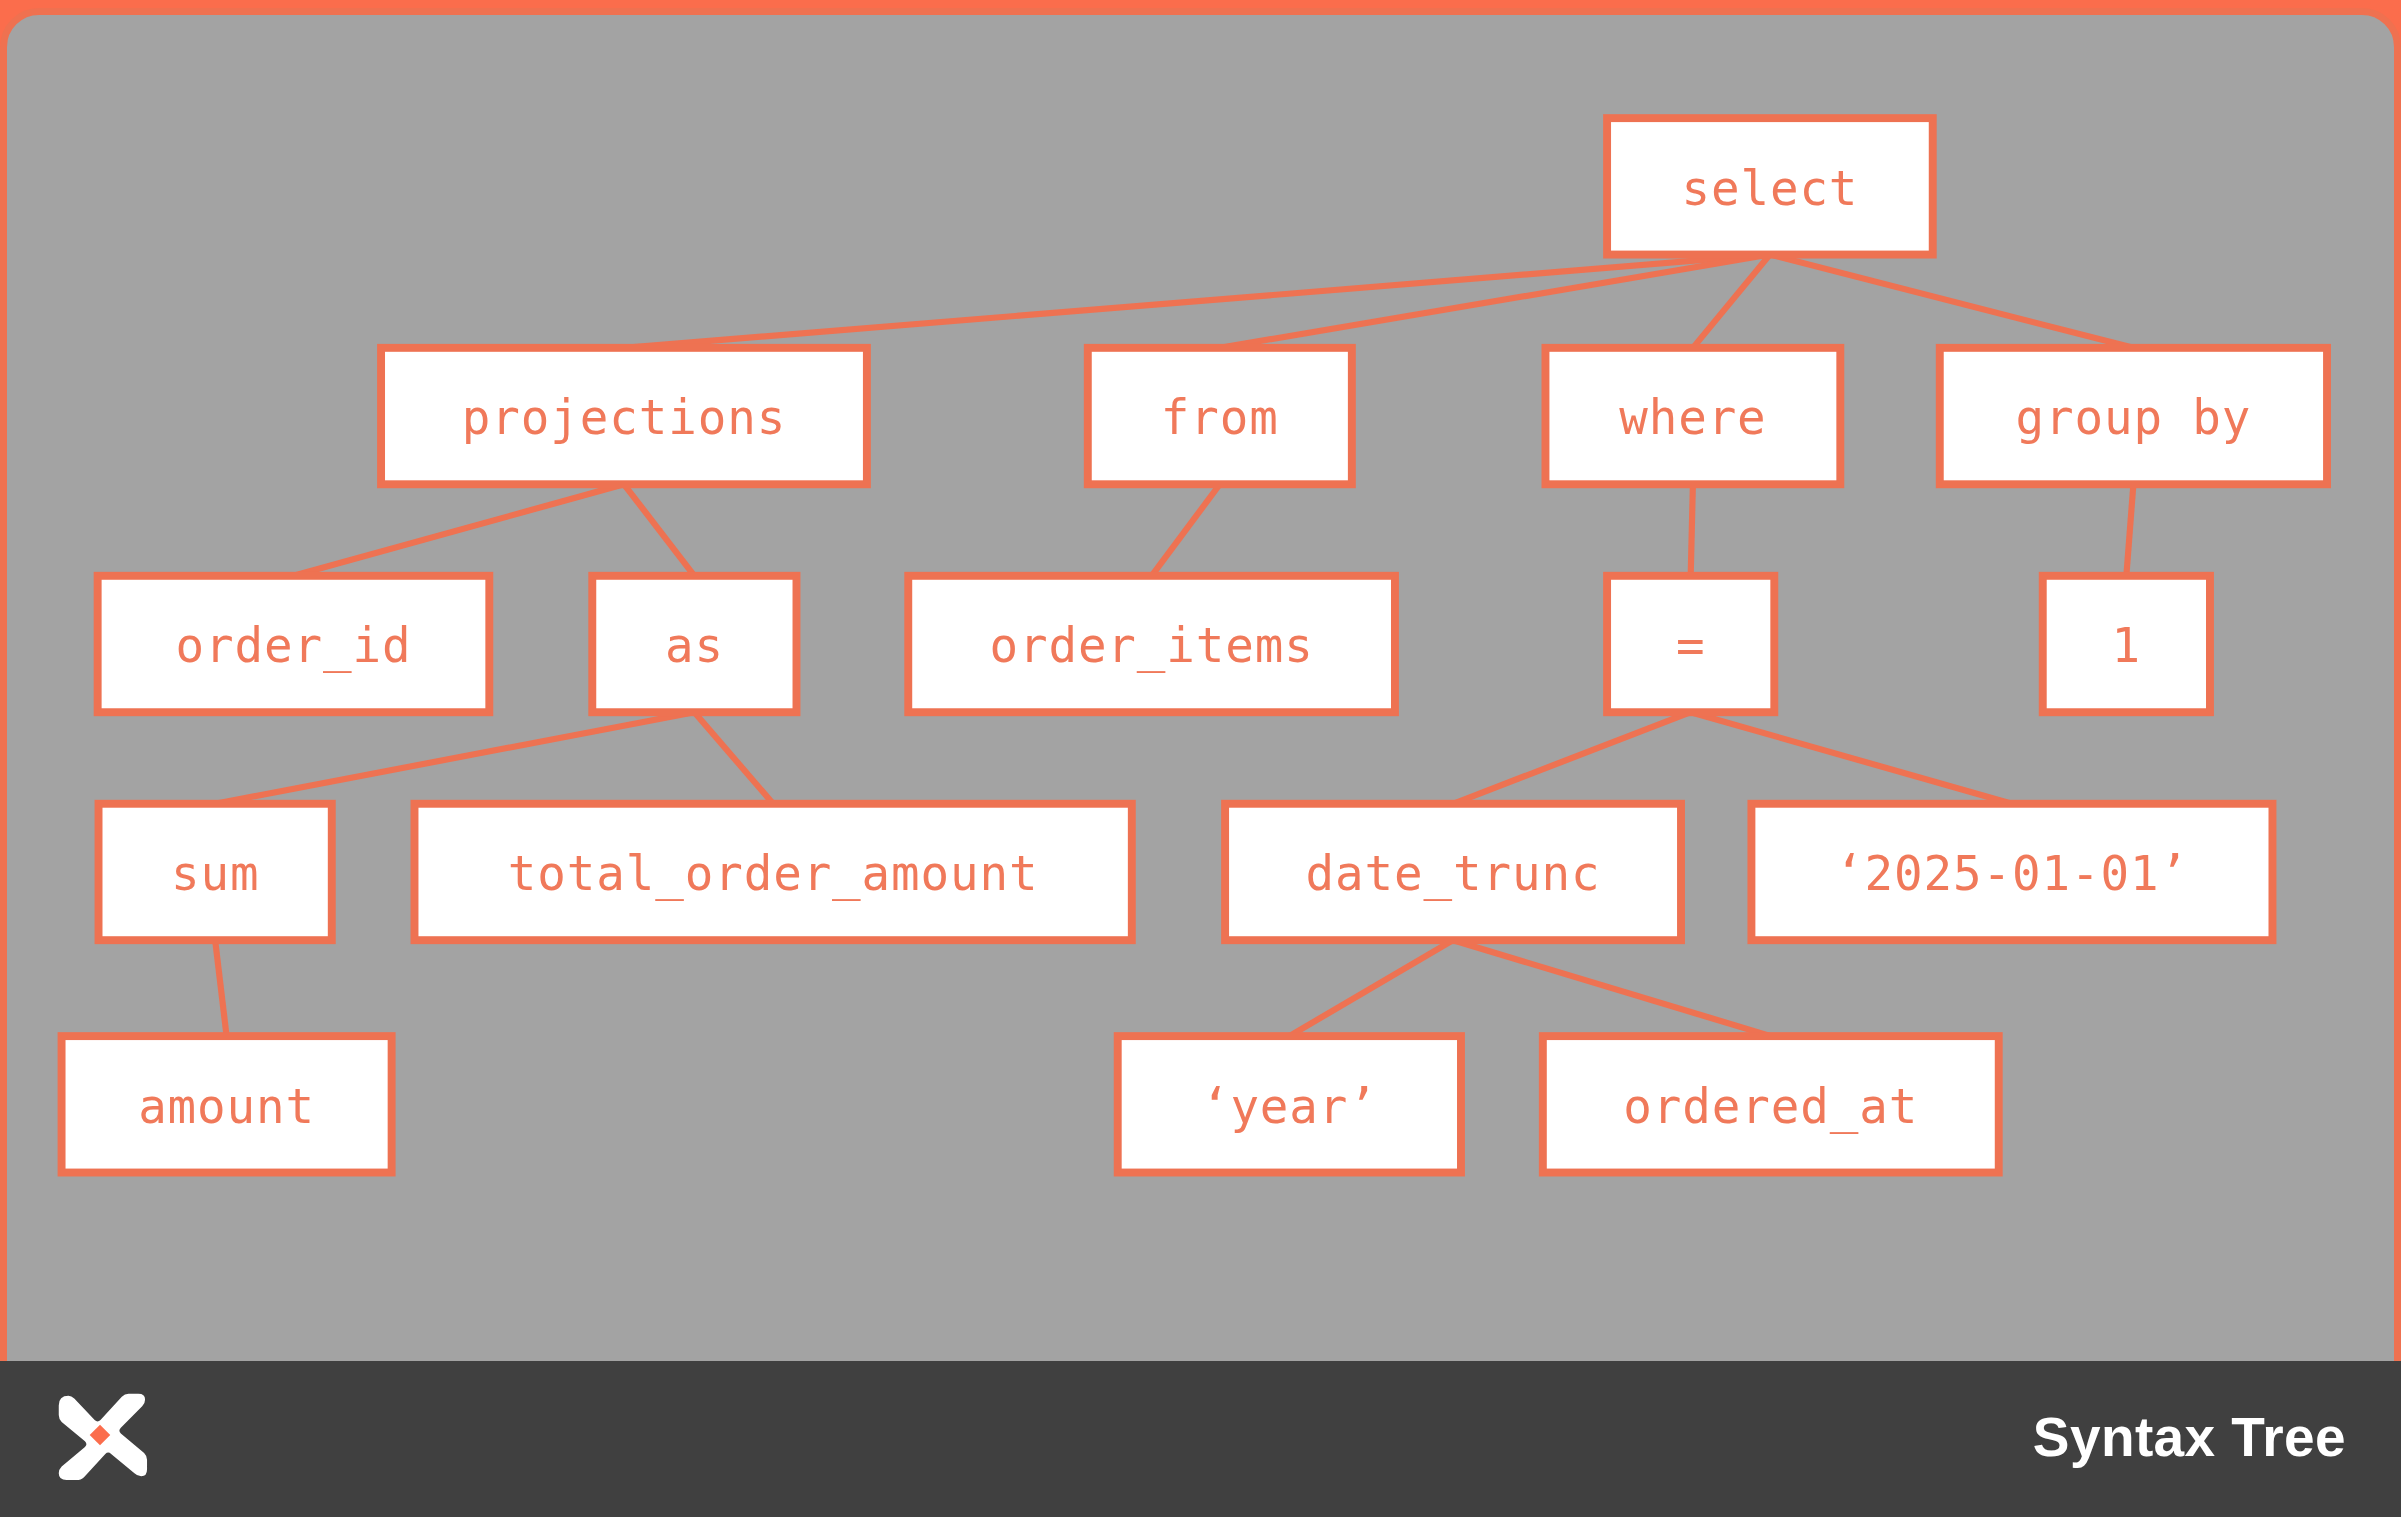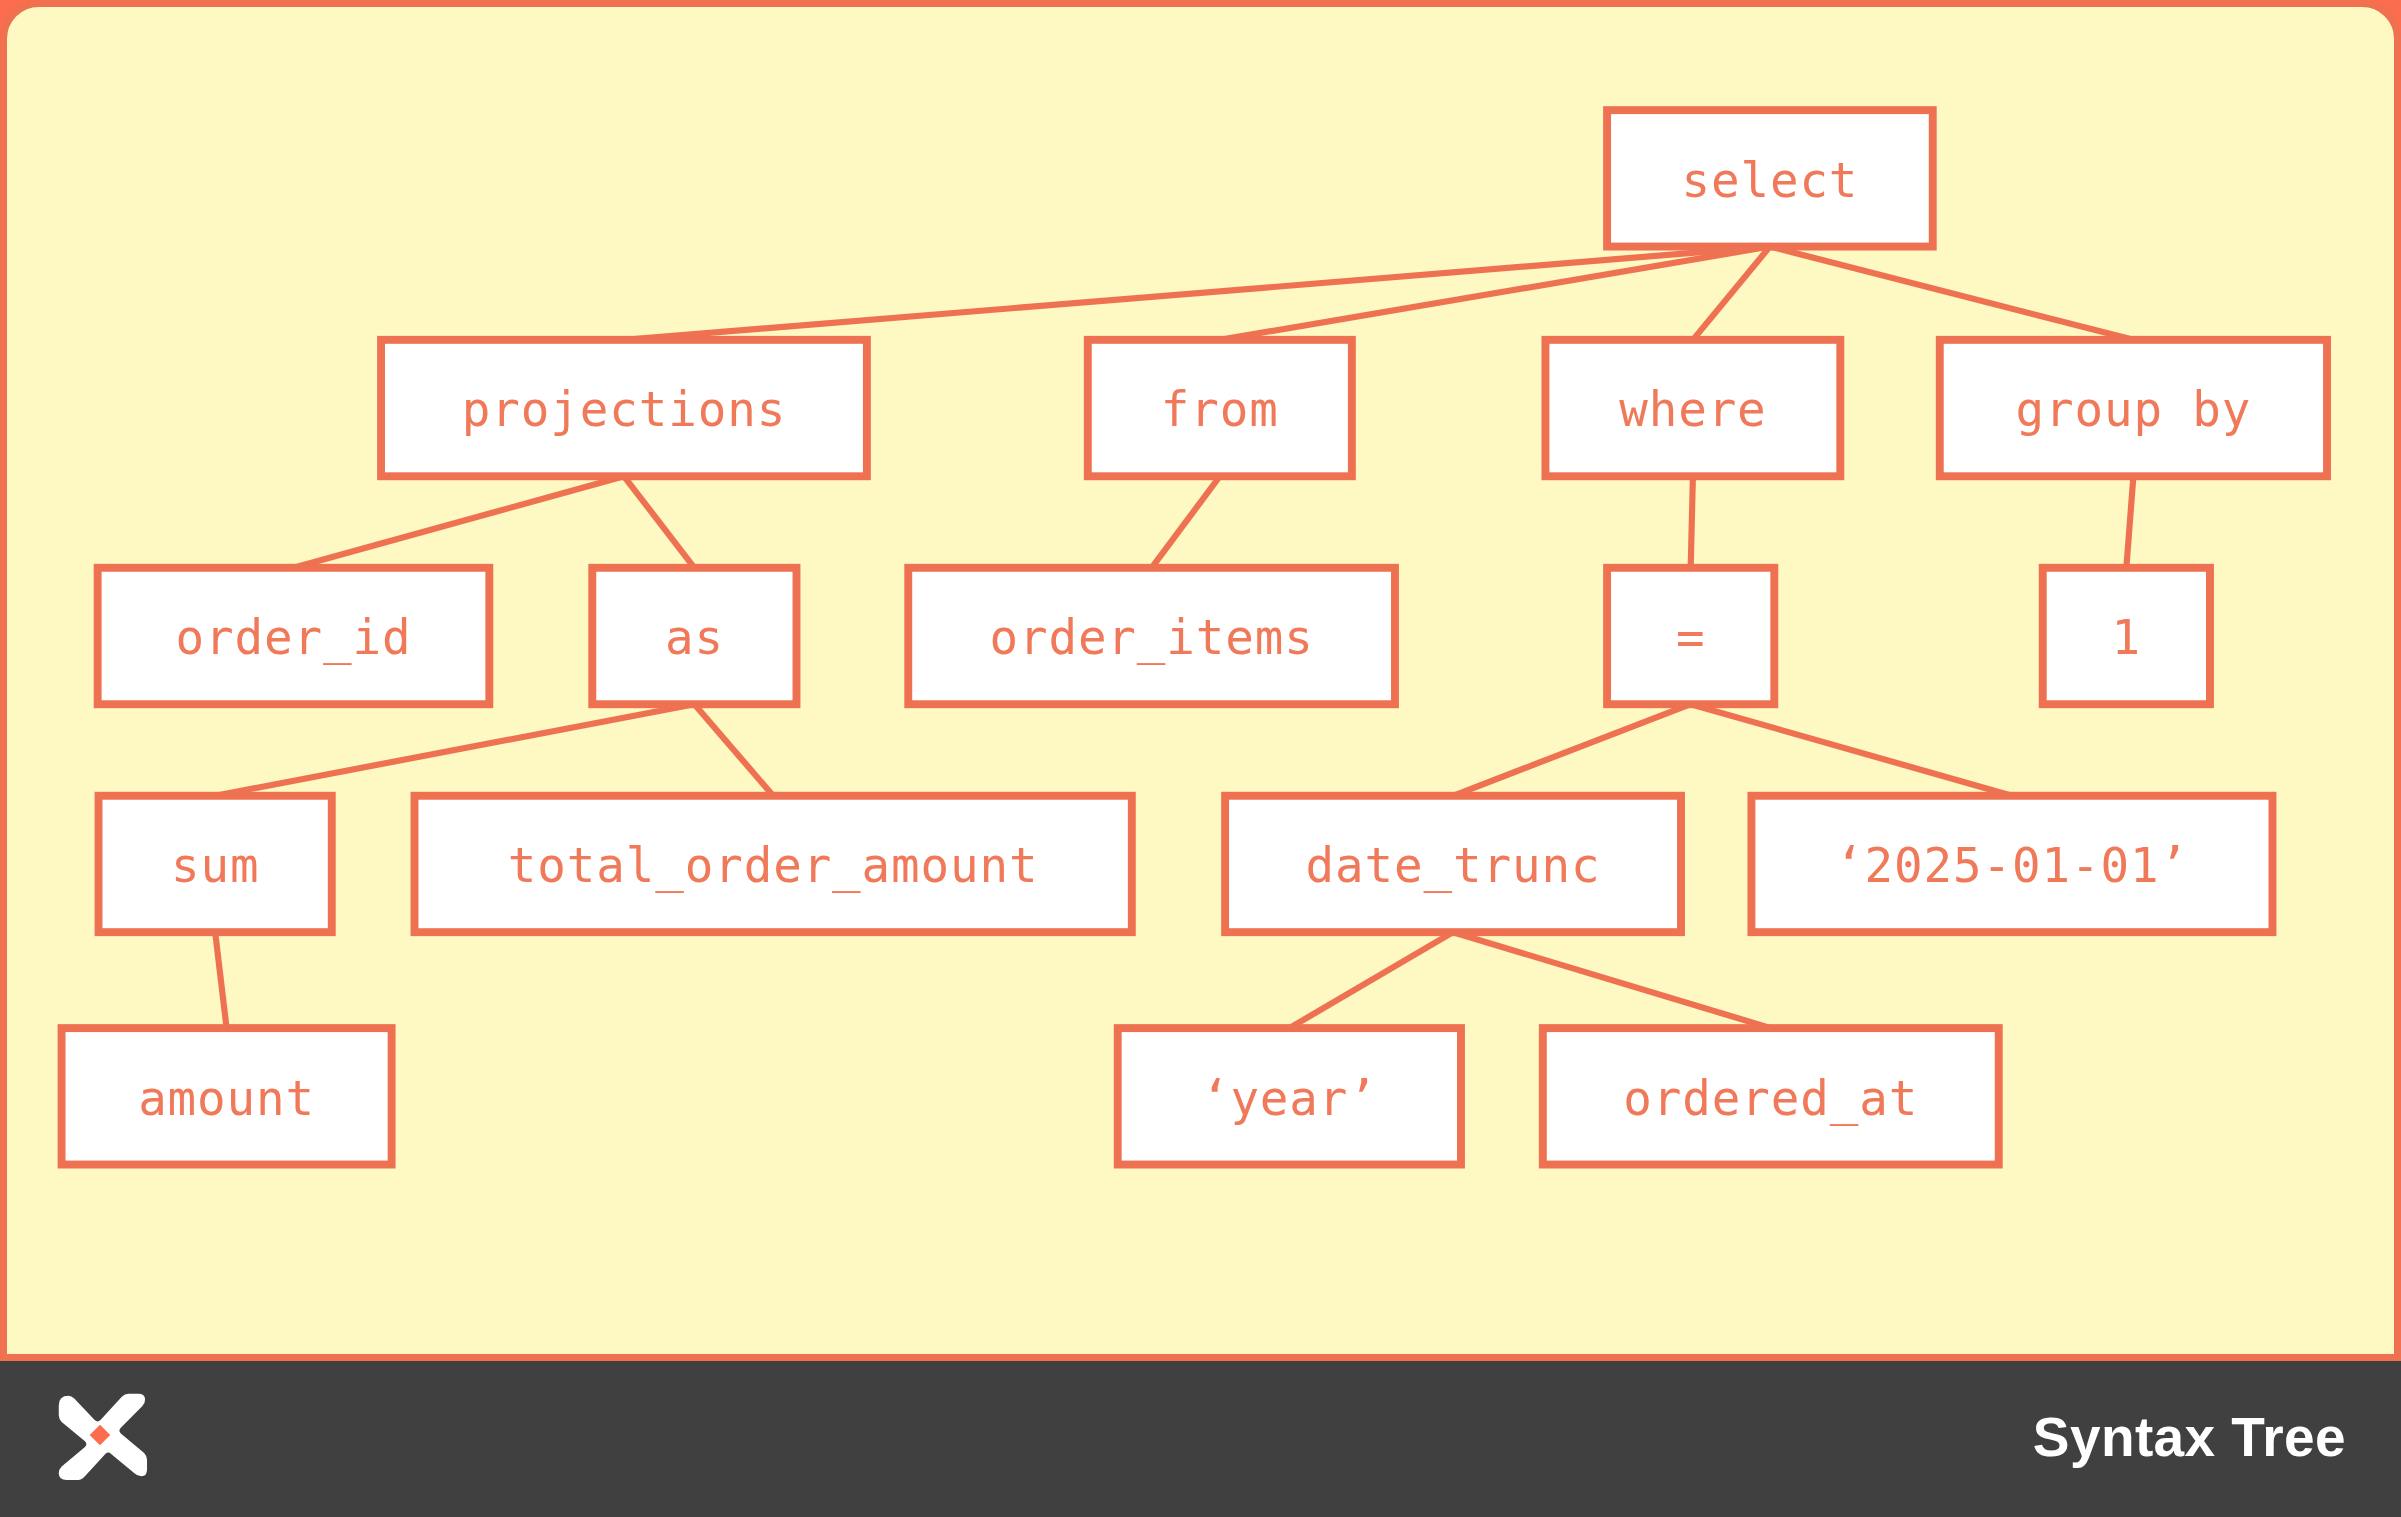--- a/index.html
+++ b/index.html
@@ -12,24 +12,24 @@
     width: 2401px;
     height: 1518px;
     background: #fb6d4c;
     overflow: hidden;
     font-family: "Liberation Sans", sans-serif;
   }
   
   #panel {
     position: absolute;
     left: 0;
-    top: 0;
+    top: 8px;
     width: 2401px;
     height: 1361px;
-    background: #fef9c3;
+    background: #a3a3a3;
     border: 7px solid #ef7150;
     border-top-left-radius: 39px;
     border-top-right-radius: 39px;
     box-sizing: border-box;
   }
   #tree-svg {
     position: absolute;
     left: 0;
     top: 0;
     width: 2401px;

